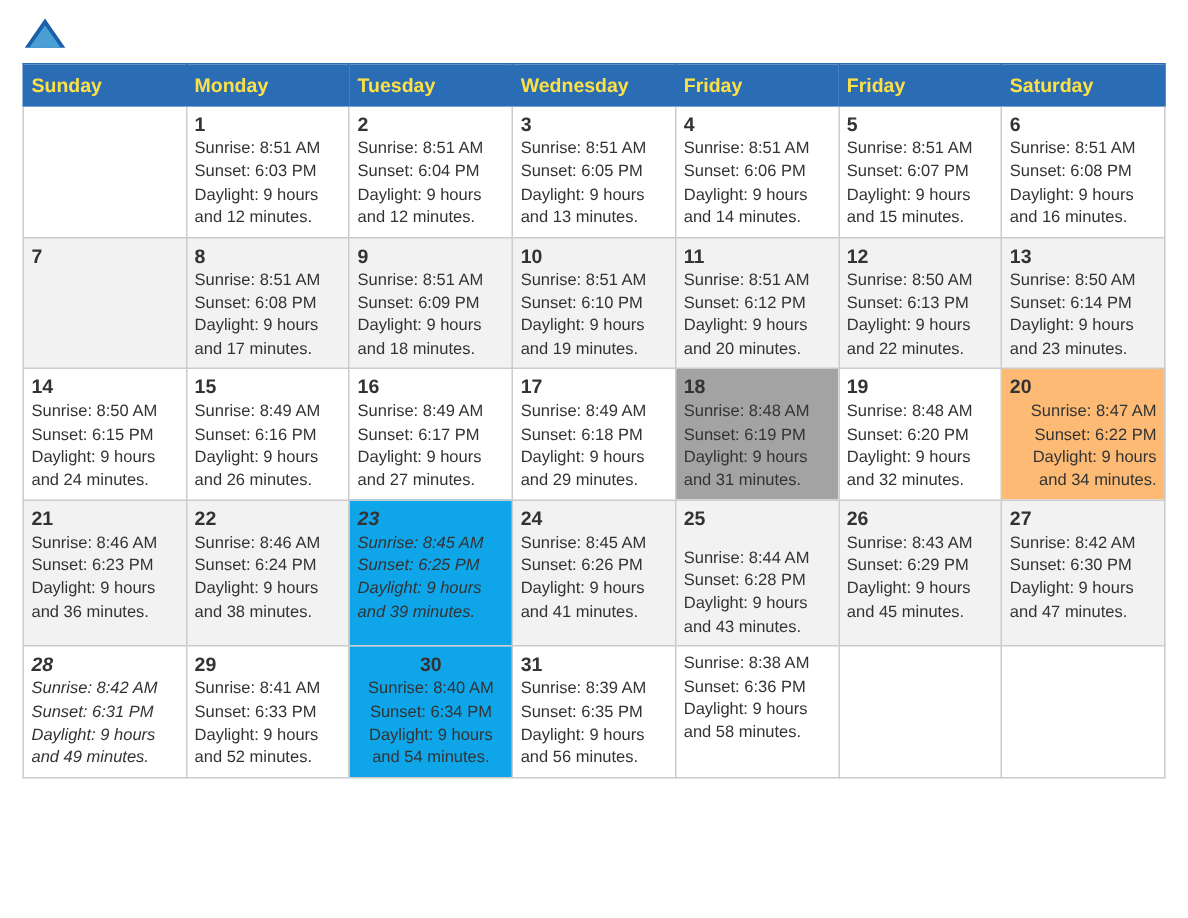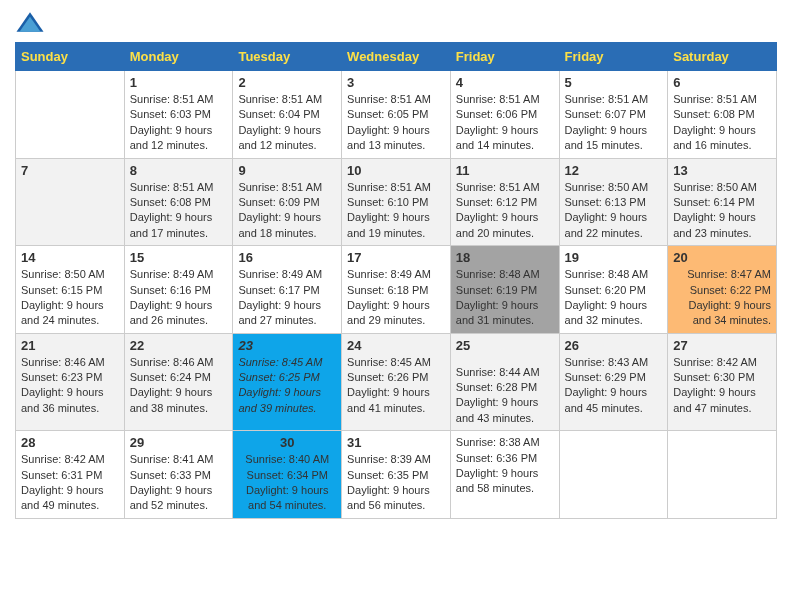--- a/index.html
+++ b/index.html
@@ -306,21 +306,21 @@
         </td>
         <td style="background-color: rgb(242, 242, 242);">
           <span class="day-number">27</span>
           <div class="day-info" style="white-space: pre-line;">Sunrise: 8:42 AM
 Sunset: 6:30 PM
 Daylight: 9 hours
 and 47 minutes.</div>
         </td>
       </tr>
       <tr>
-        <td style="background-color: rgb(255, 255, 255);">
+        <td style="background-color: rgb(255, 255, 255); font-style: italic;">
           <span class="day-number">28</span>
           <div class="day-info" style="white-space: pre-line;">Sunrise: 8:42 AM
 Sunset: 6:31 PM
 Daylight: 9 hours
 and 49 minutes.</div>
         </td>
         <td style="background-color: rgb(255, 255, 255);">
           <span class="day-number">29</span>
           <div class="day-info" style="white-space: pre-line;">Sunrise: 8:41 AM
 Sunset: 6:33 PM

